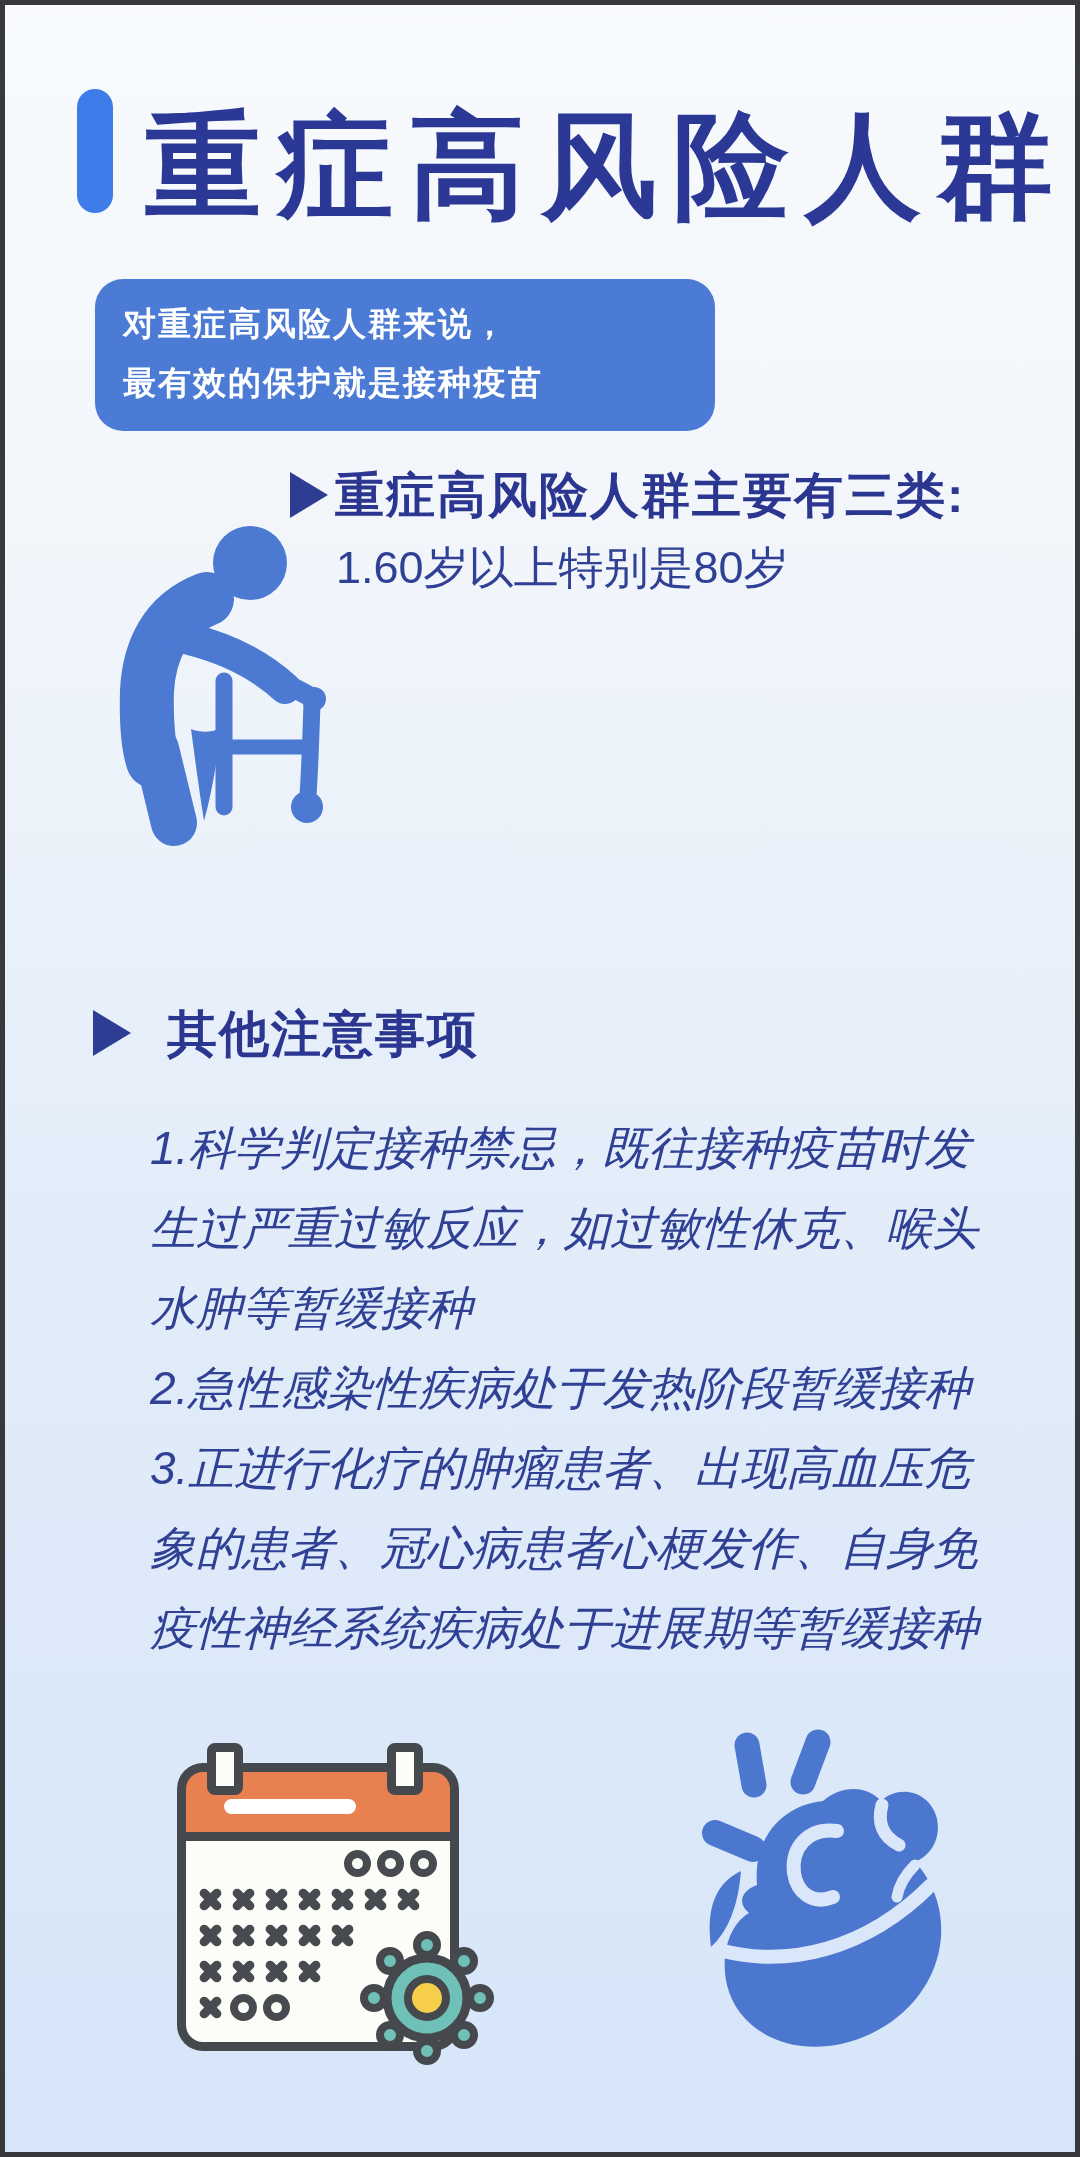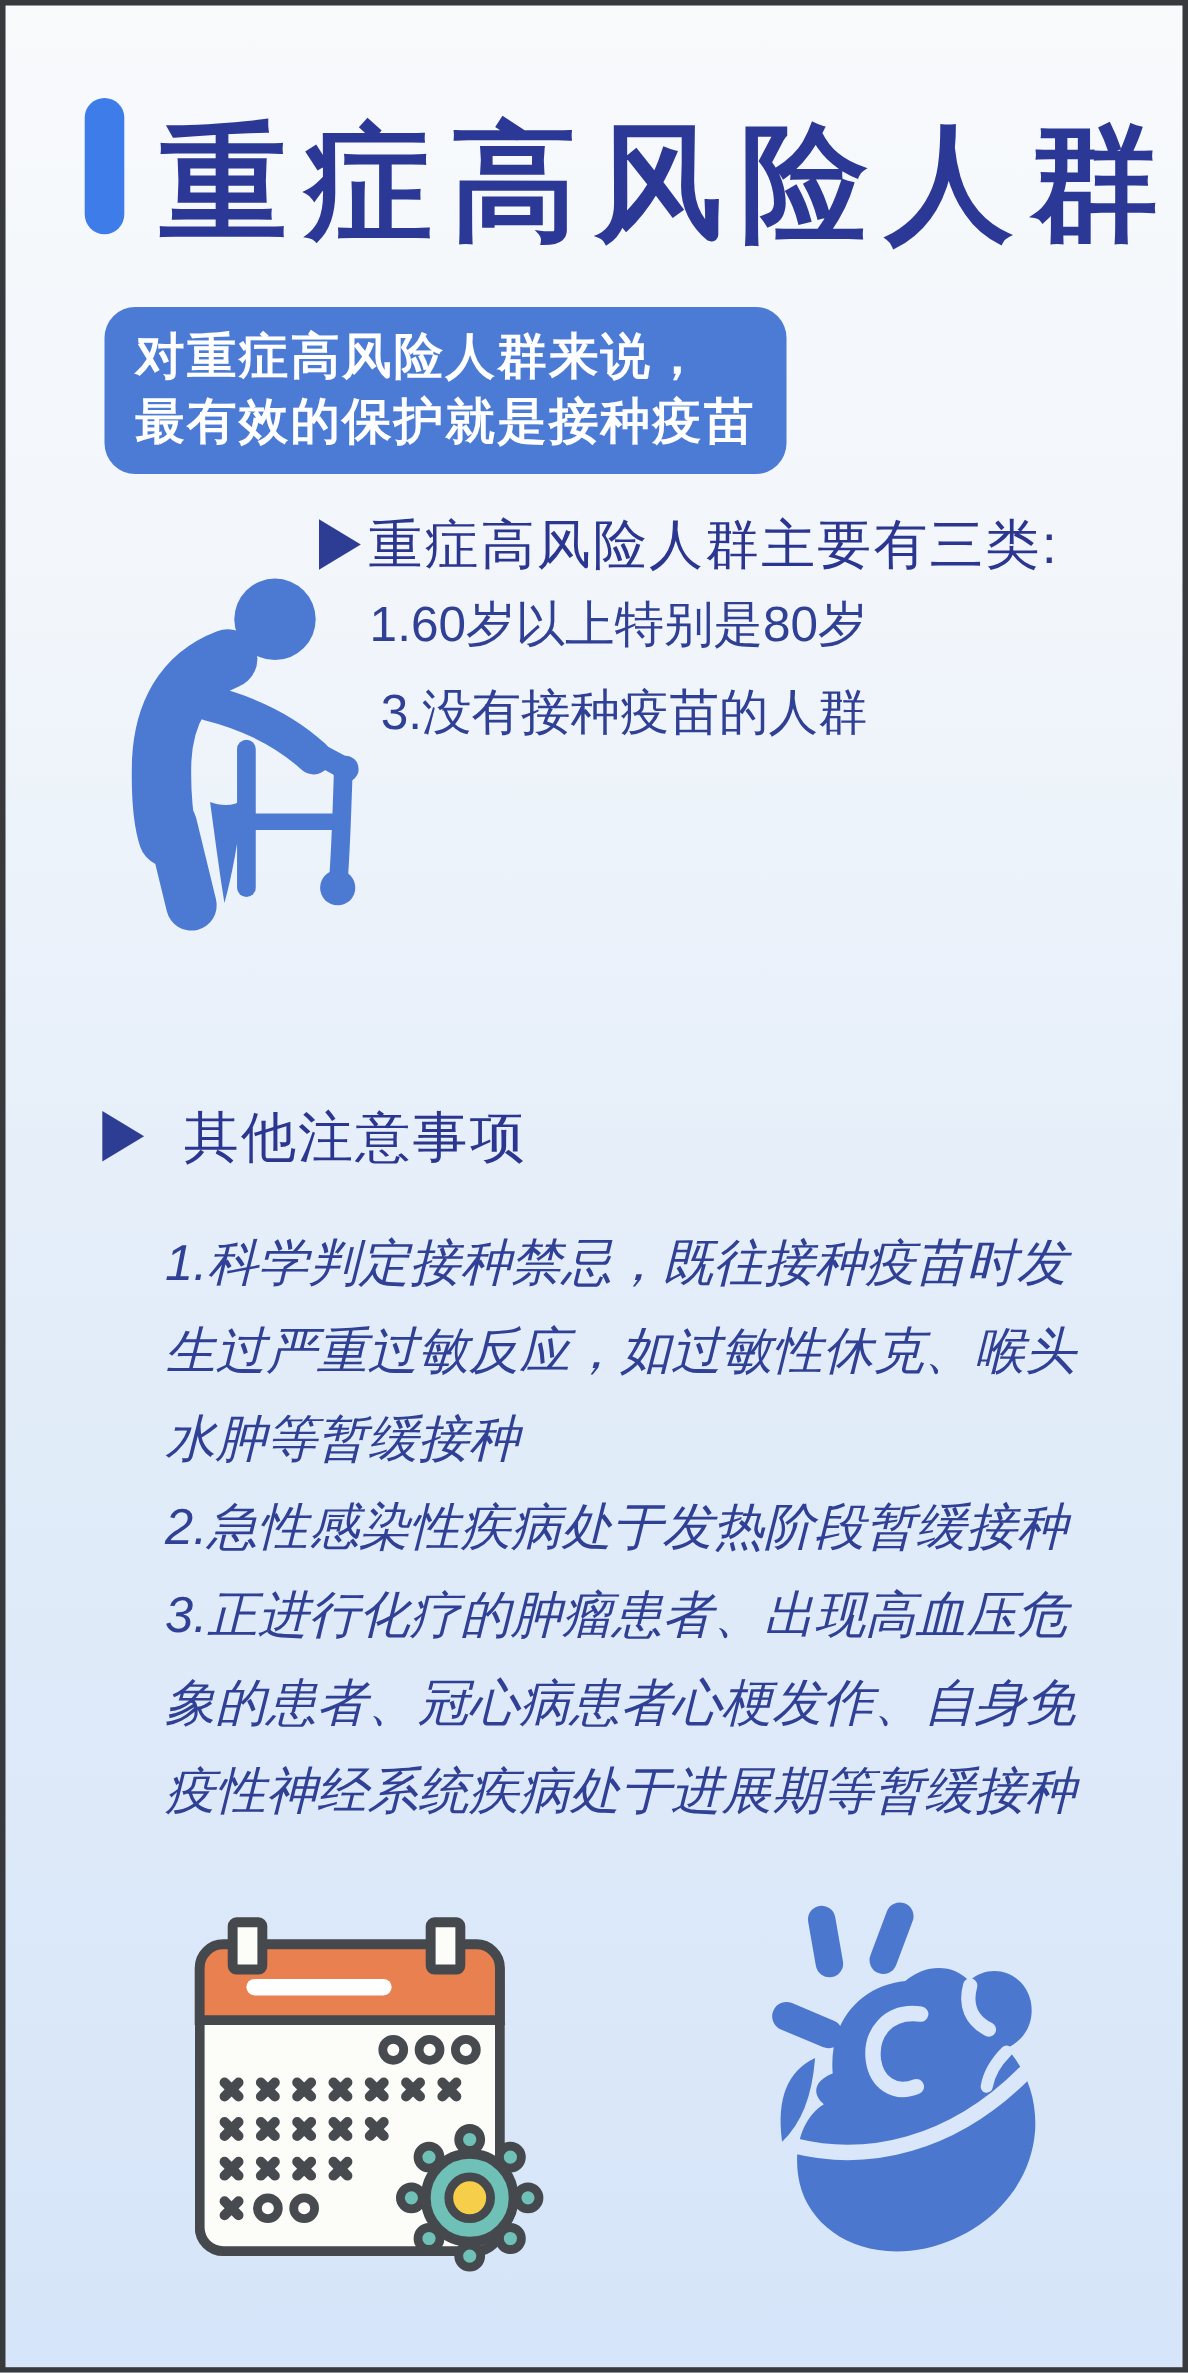--- a/index.html
+++ b/index.html
@@ -12,27 +12,27 @@
     overflow:hidden;
     font-family:"Liberation Sans","DejaVu Sans",sans-serif;
   }
   
   .title-row{position:absolute;left:72px;top:84px;display:flex;align-items:flex-start;}
   .title-bar{width:36px;height:124px;border-radius:18px;background:#3E7CE9;flex:0 0 auto;}
   .title-text{margin:0 0 0 32px;font-size:116px;font-weight:900;letter-spacing:16px;color:#2B3896;white-space:nowrap;}
   
   .subtitle-box{position:absolute;left:90px;top:274px;width:620px;height:152px;box-sizing:border-box;
     background:#4C7BD6;border-radius:28px;padding:15px 28px;color:#FFFFFF;font-weight:800;
-    font-size:45px;line-height:59px;letter-spacing:2px;white-space:nowrap;}
+    font-size:33px;line-height:59px;letter-spacing:2px;white-space:nowrap;}
   
   .tri{position:absolute;width:0;height:0;border-left:38px solid #2E3D94;
     border-top:23px solid transparent;border-bottom:23px solid transparent;}
   .tri-risk{left:285px;top:467px;}
   .tri-notes{left:88px;top:1005px;}
-  .heading{position:absolute;font-weight:400;color:#2B3690;white-space:nowrap;letter-spacing:2px;}
+  .heading{position:absolute;font-weight:700;color:#2B3690;white-space:nowrap;letter-spacing:2px;}
   .heading-risk{left:330px;top:458px;font-size:49px;}
   .heading-notes{left:152px;top:996px;font-size:50px;margin-left:10px;}
   
   .risk-list{position:absolute;left:331px;top:523px;font-size:45px;line-height:80px;color:#2F4095;white-space:nowrap;text-align:right;}
   .risk-list .cont{padding-left:30px;}
   
   .notes-list{position:absolute;left:145px;top:1103px;width:845px;font-size:46px;line-height:80px;color:#2F4095;letter-spacing:0;font-style:italic;}
   
   .elderly-svg{position:absolute;left:56px;top:496px;}
   
@@ -69,21 +69,20 @@
   <div class="subtitle-box">
     <div>对重症高风险人群来说，</div>
     <div>最有效的保护就是接种疫苗</div>
   </div>
 
   <div class="tri tri-risk"></div>
   <div class="heading heading-risk">重症高风险人群主要有三类:</div>
 
   <div class="risk-list">
     <div>1.60岁以上特别是80岁</div>
-    <div>3.没有接种疫苗的人群</div>
   </div>
 
   <svg class="elderly-svg" width="292" height="368" viewBox="0 0 292 368">
     <circle cx="189" cy="62" r="37" fill="#4C7AD3"></circle>
     <path d="M146,98 C 104,114 88,150 86,190 C 85,222 88,248 92,260" fill="none" stroke-width="54" stroke-linecap="round" stroke="#4C7AD3"></path>
     <path d="M128,138 C 168,148 200,165 224,187" fill="none" stroke-width="32" stroke-linecap="round" stroke="#4C7AD3"></path>
     <path d="M95,248 L113,322" fill="none" stroke-width="46" stroke-linecap="round" stroke="#4C7AD3"></path>
     <path d="M130,228 C 140,232 152,232 160,226 C 156,262 150,295 143,320 C 138,288 134,258 130,228 Z" fill="#4C7AD3"></path>
     <path d="M205,172 L250,196" fill="none" stroke-width="20" stroke-linecap="round" stroke="#4C7AD3"></path>
     <circle cx="253" cy="198" r="12" fill="#4C7AD3"></circle>

